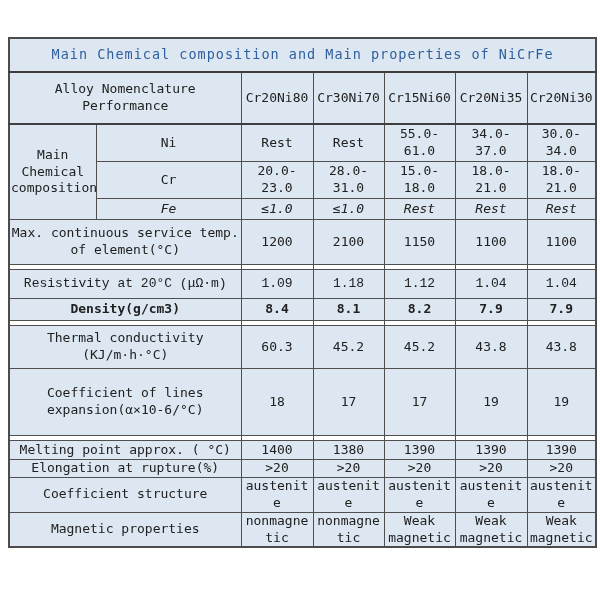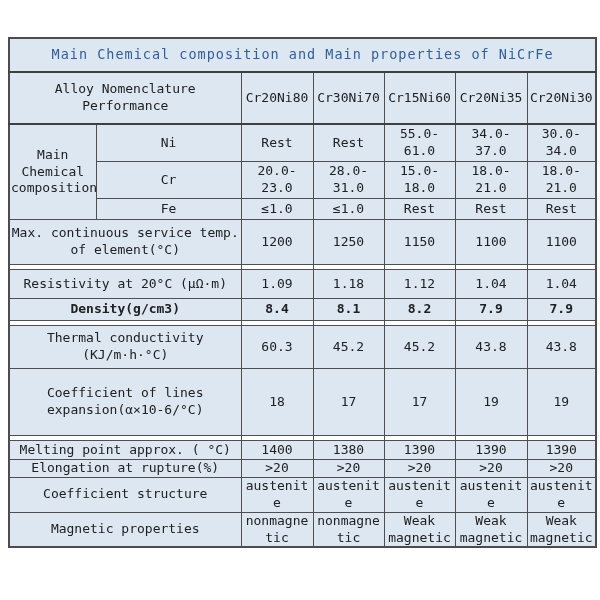--- a/index.html
+++ b/index.html
@@ -20,23 +20,23 @@
     color:#212121; font-size:13px; line-height:1.3;
     padding:0 1px; white-space:pre-line; overflow:hidden;
   }
   tr.r-title td {
     color:#2f5f9e; font-size:13.5px; letter-spacing:1px;
     height:32px; border-bottom:2px solid #3f3f3f;
   }
   tr.r-header td { height:50px; border-bottom:2px solid #3f3f3f; }
   tr.r-ni td { height:36px; }
   tr.r-cr td { height:36px; }
-  tr.r-fe td { height:20px; }
+  tr.r-fe td { height:20px;font-style:italic; }
   tr.r-max td { height:44px; }
-  tr.r-res td { height:28px; }
+  tr.r-res td { height:28px;font-family:Liberation Mono, monospace; }
   tr.r-den td { height:21px;font-weight:bold; }
   tr.r-therm td { height:42px; }
   tr.r-coeff td { height:66px; }
   tr.r-melt td { height:18px; }
   tr.r-elong td { height:16px; }
   tr.r-micro td { height:33px; }
   tr.r-magn td { height:32px; }
   tr.r-spacer td { height:4px; background:#ffffff; padding:0; font-size:1px; line-height:1px; }
 </style>
 </head>
@@ -102,21 +102,21 @@
       <td>≤1.0</td>
       <td>Rest</td>
       <td>Rest</td>
       <td>Rest</td>
     </tr>
 
     <tr class="r-max">
       <td colspan="2">Max. continuous service temp.
 of element(°C)</td>
       <td>1200</td>
-      <td>1250</td>
+      <td>2100</td>
       <td>1150</td>
       <td>1100</td>
       <td>1100</td>
     </tr>
 
     <tr class="r-spacer">
       <td colspan="2"></td>
       <td></td>
           <td></td>
       <td></td>

